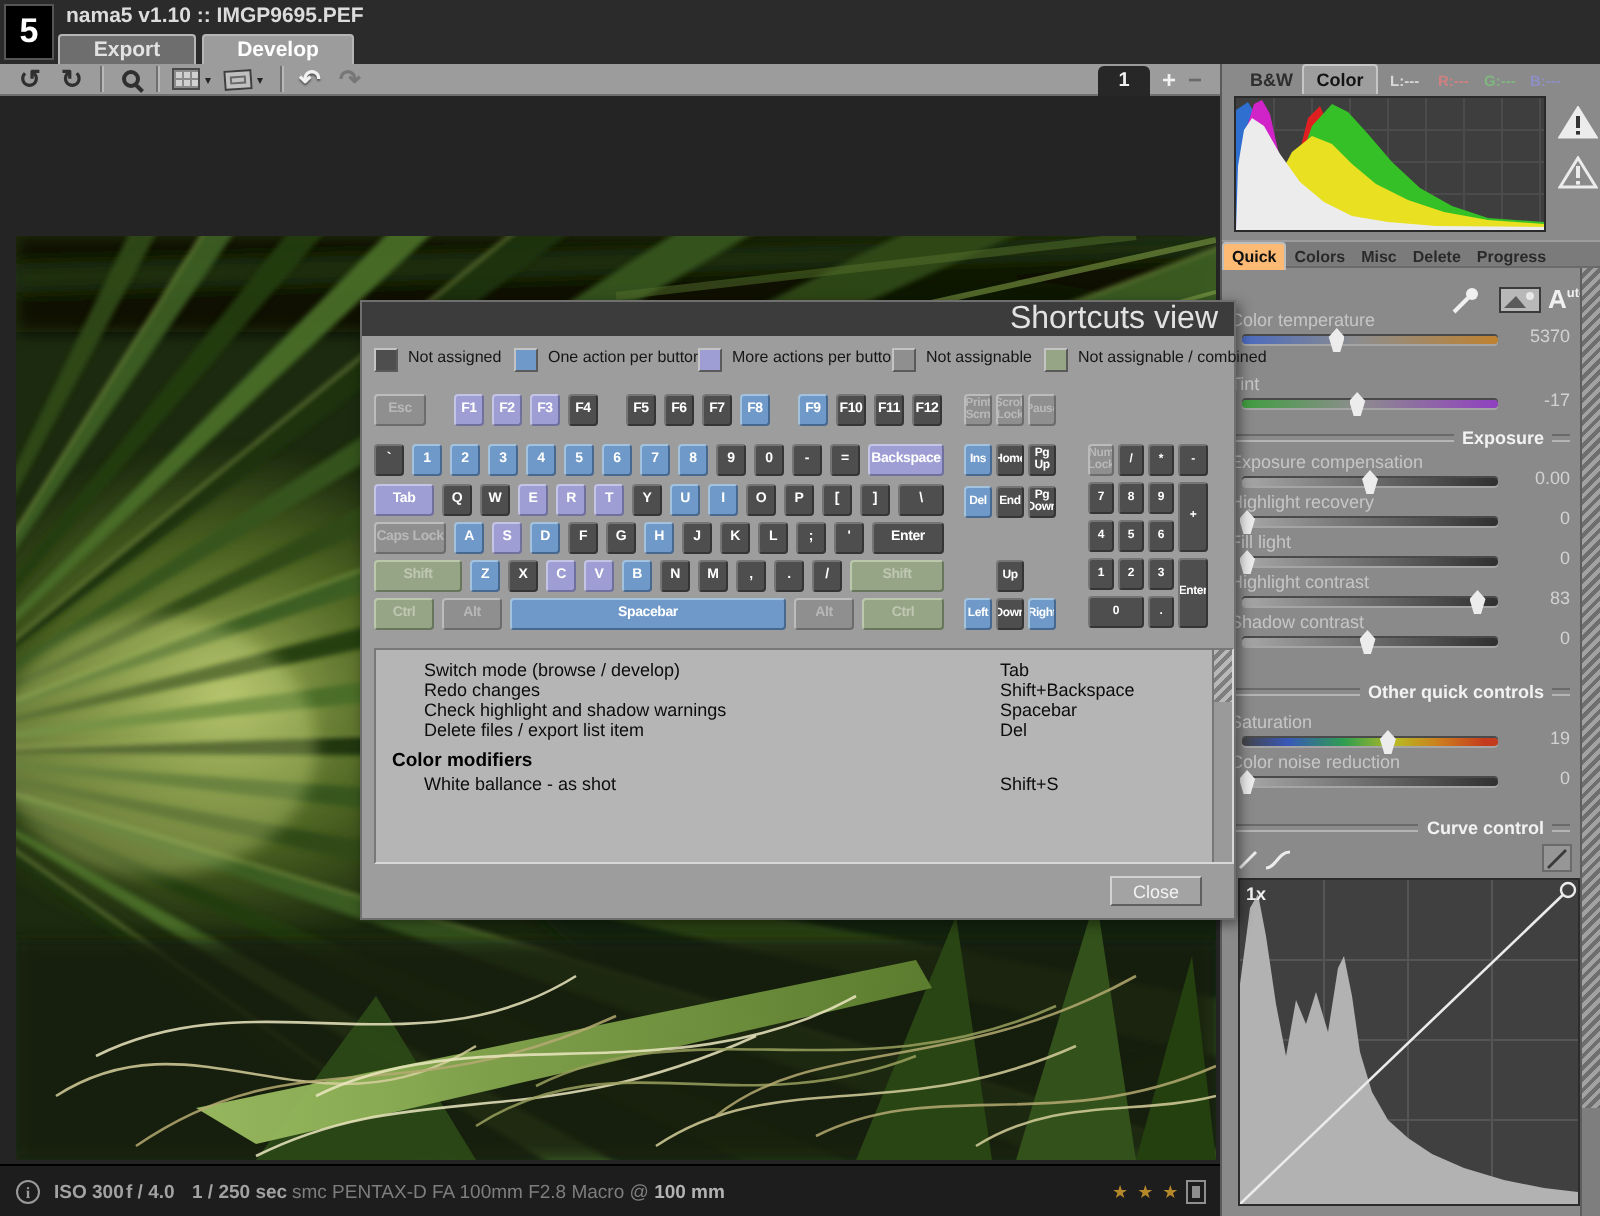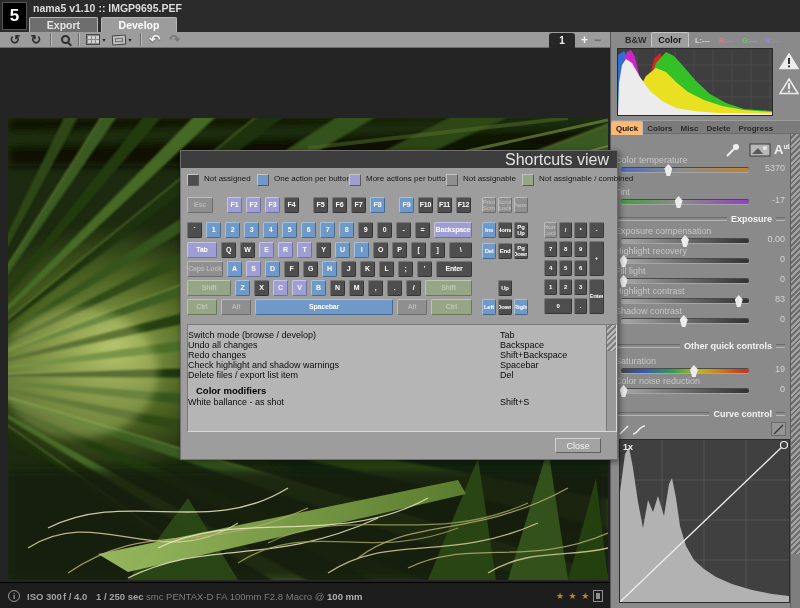--- a/index.html
+++ b/index.html
@@ -126,21 +126,21 @@
   .t-one  { background:#6f99c8; border-color:#a2c2de #47688f #47688f #a2c2de; }
   .t-multi{ background:#9e9ed4; border-color:#c4c4e6 #70709f #70709f #c4c4e6; }
   .t-na   { background:#8f8f8f; border-color:#bcbcbc #6c6c6c #6c6c6c #bcbcbc; color:#b8b8b8; }
   .t-nac  { background:#95a585; border-color:#bcc8ab #68765c #68765c #bcc8ab; color:#bfc7b2; }
   .sp { flex:none; height:1px; }
   .slist { position:absolute; left:6px; top:173px; width:430px; height:108px; background:#b5b5b5;
            border:1px solid; border-color:#787878 #d8d8d8 #d8d8d8 #787878; }
   .slist-inner { position:absolute; left:0; top:0; width:419px; height:106px; overflow:hidden; padding-top:5px; }
   .srow { position:relative; height:10px; line-height:10px; font-size:9px; color:#0c0c0c; }
   .srow.hl { background:#c6c6c6; }
-  .s-act { }
+  .s-act { margin-left:24px; }
   .s-key { position:absolute; left:312px; top:0; }
   .s-head { margin:5px 0 1px 8px; font-size:9.5px; font-weight:bold; color:#000; height:11px; line-height:11px; }
   .slist-sb { position:absolute; right:0; top:0; width:10px; height:106px; background:#9a9a9a; border-left:1px solid #777; }
   .slist-sb::before { content:""; position:absolute; left:0; top:0; width:9px; height:26px;
             background:repeating-linear-gradient(135deg,#b8b8b8 0 2px,#7e7e7e 2px 4px); }
   .close-btn { position:absolute; right:16px; bottom:6px; width:46px; height:15px; background:#a3a3a3;
                border:1px solid; border-color:#d2d2d2 #5f5f5f #5f5f5f #d2d2d2; color:#f2f2f2;
                font-size:9px; display:flex; align-items:center; justify-content:center; }
 </style>
 </head>
@@ -554,21 +554,20 @@
           <div class="key t-un" style="grid-area: 4 / 2;">2</div>
           <div class="key t-un" style="grid-area: 4 / 3;">3</div>
           <div class="key t-un" style="grid-area: 4 / 4 / span 2;">Enter</div>
           <div class="key t-un" style="grid-area: 5 / 1 / auto / span 2;">0</div>
           <div class="key t-un" style="grid-area: 5 / 3;">.</div>
         </div>
       </div>
     <div class="slist">
       <div class="slist-inner" id="slist">
           <div class="srow"><span class="s-act">Switch mode (browse / develop)</span><span class="s-key">Tab</span></div>
-          <div class="srow"><span class="s-act">Undo all changes</span><span class="s-key">Backspace</span></div>
           <div class="srow"><span class="s-act">Redo changes</span><span class="s-key">Shift+Backspace</span></div>
           <div class="srow"><span class="s-act">Check highlight and shadow warnings</span><span class="s-key">Spacebar</span></div>
           <div class="srow"><span class="s-act">Delete files / export list item</span><span class="s-key">Del</span></div>
           <div class="s-head">Color modifiers</div>
           <div class="srow"><span class="s-act">White ballance - as shot</span><span class="s-key">Shift+S</span></div>
         </div>
       <div class="slist-sb"></div>
     </div>
     <div class="close-btn">Close</div>
   <div class="legend-item" style="left: 6px;">

